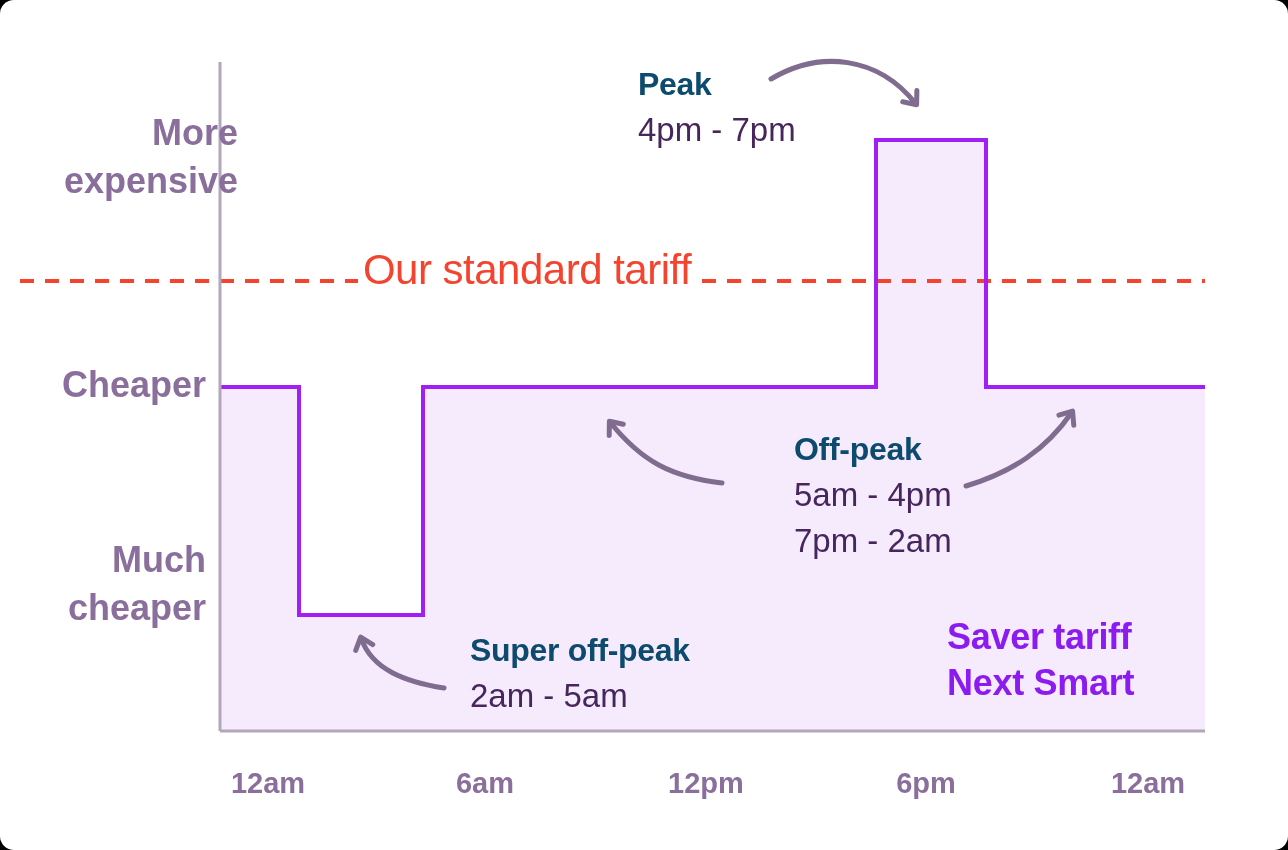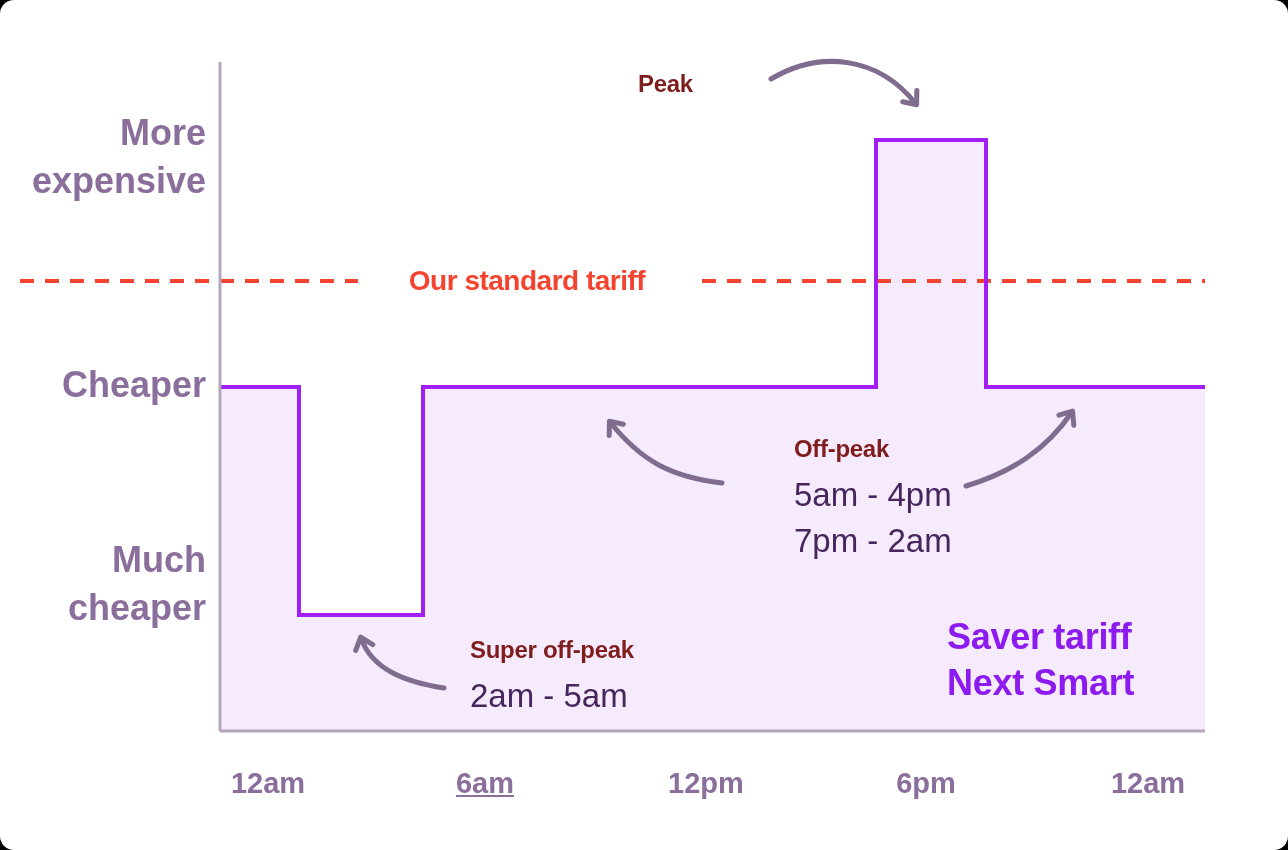--- a/index.html
+++ b/index.html
@@ -7,38 +7,38 @@
     position:relative;width:1288px;height:850px;background:#ffffff;
     border-radius:14px;overflow:hidden;
     font-family:"Liberation Sans","DejaVu Sans",sans-serif;
   }
   svg.chart{position:absolute;left:0;top:0;}
 
   .ylabel{
     position:absolute;left:0;width:206px;text-align:right;
     font-weight:700;font-size:36px;line-height:48px;color:#8a6e9b;
   }
-  #ylabel-expensive{top:109px;}
+  #ylabel-expensive{top:109px;padding-left:32px;}
   #ylabel-cheaper{top:361px;}
   #ylabel-much-cheaper{top:536px;}
 
   .xlabel{
     position:absolute;top:759px;transform:translateX(-50%);
     font-weight:700;font-size:29px;line-height:48px;color:#8a6e9b;white-space:nowrap;
   }
-  #xlabel-0{left:268px;} #xlabel-1{left:485px;text-decoration:underline;} #xlabel-2{left:706px;}
+  #xlabel-0{left:268px;} #xlabel-1{left:485px;} #xlabel-2{left:706px;}
   #xlabel-3{left:926px;text-align:right;} #xlabel-4{left:1148px;}
 
   .standard-label{
-    position:absolute;left:527px;top:281px;transform:translate(-50%,-50%);
-    color:#f4432e;font-weight:700;font-size:28px;white-space:nowrap;letter-spacing:-0.5px;
+    position:absolute;left:527px;top:270px;transform:translate(-50%,-50%);
+    color:#f4432e;font-weight:400;font-size:42px;white-space:nowrap;letter-spacing:-0.5px;
   }
 
   .ann{position:absolute;font-size:33px;line-height:46px;color:#46265c;white-space:nowrap;}
-  .ann .ttl{display:block;font-weight:700;font-size:24px;color:#7f1d1d;letter-spacing:-0.3px;}
+  .ann .ttl{display:block;font-weight:700;font-size:32px;color:#0c4a6e;letter-spacing:-0.3px;}
   .ann .time{display:block;}
   #peak-ann{left:638px;top:61px;}
   #offpeak-ann{left:757px;top:426px;margin-left:37px;}
   #superoff-ann{left:470px;top:627px;}
 
   .brand{
     position:absolute;left:947px;top:614px;font-weight:700;font-size:36px;
     line-height:46px;color:#8c1bf0;white-space:nowrap;letter-spacing:-0.3px;
   }
   .brand span{display:block;}
@@ -78,20 +78,21 @@
   <div class="xlabel" id="xlabel-0">12am</div>
   <div class="xlabel" id="xlabel-1">6am</div>
   <div class="xlabel" id="xlabel-2">12pm</div>
   <div class="xlabel" id="xlabel-3">6pm</div>
   <div class="xlabel" id="xlabel-4">12am</div>
 
   <div class="standard-label">Our standard tariff</div>
 
   <div class="ann" id="peak-ann">
     <span class="ttl">Peak</span>
+    <span class="time">4pm - 7pm</span>
   </div>
 
   <div class="ann" id="offpeak-ann">
     <span class="ttl">Off-peak</span>
     <span class="time">5am - 4pm</span>
     <span class="time">7pm - 2am</span>
   </div>
 
   <div class="ann" id="superoff-ann">
     <span class="ttl">Super off-peak</span>

